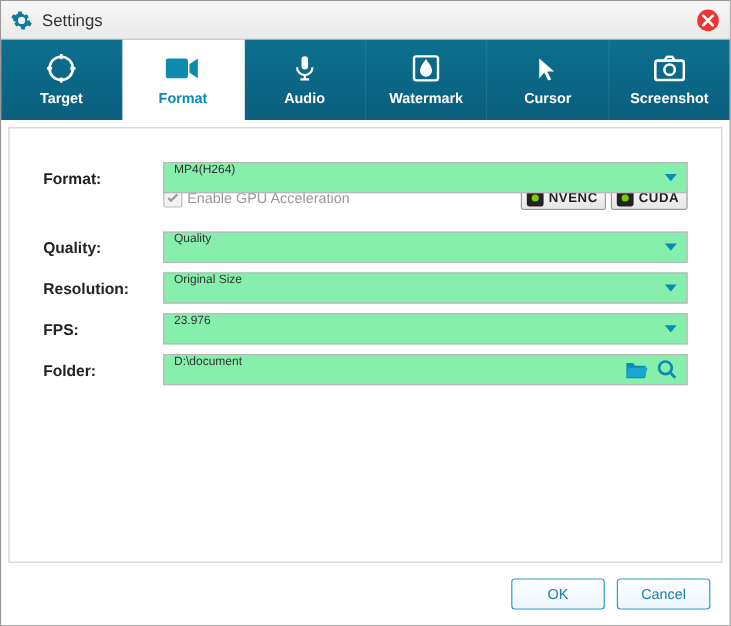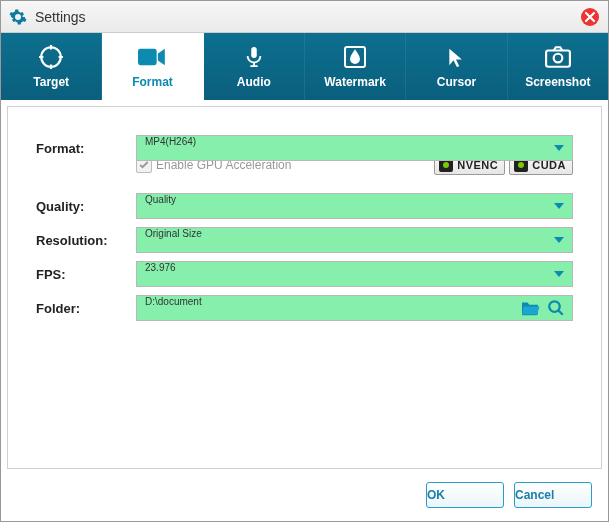--- a/index.html
+++ b/index.html
@@ -23,21 +23,21 @@
 .combo .caret { position: absolute; right: 8px; top: 50%; transform: translateY(-50%); width: 0; height: 0; border-left: 5px solid transparent; border-right: 5px solid transparent; border-top: 6px solid #0d8ab0; }
 .cbrow { display: flex; align-items: center; padding-left: 100px; gap: 4px; }
 .cbrow .cb { width: 16px; height: 16px; border: 1px solid #bbb; border-radius: 2px; display: flex; align-items: center; justify-content: center; color: #aaa; background: #f2f2f2; }
 .cbrow .cblbl { font-size: 12px; color: #999; flex: 1; }
 .badge { height: 20px; padding: 0 6px 0 4px; border: 1px solid #999; border-radius: 2px; background: linear-gradient(#f8f8f8,#e6e6e6); display: flex; align-items: center; gap: 4px; font-size: 11px; font-weight: bold; letter-spacing: 0.5px; color: #222; }
 .badge .sq { width: 14px; height: 14px; background: #222; border-radius: 2px; display: flex; align-items: center; justify-content: center; color: #6f6; }
 .folderrow .combo { padding-right: 60px; }
 .folder-icons { position: absolute; right: 6px; top: 50%; transform: translateY(-50%); display: flex; gap: 6px; }
 .iconbtn { width: 20px; height: 18px; display: flex; align-items: center; justify-content: center; color: #0d8ab0; cursor: pointer; }
 .footer { height: 52px; display: flex; justify-content: flex-end; align-items: center; gap: 10px; padding: 0 16px; }
-.btn { min-width: 78px; height: 26px; border: 1px solid #2a9dc7; border-radius: 3px; background: linear-gradient(#ffffff,#eaf5fa); color: #1b7fa6; font-size: 12px; font-weight: bold; display: flex; align-items: center; justify-content: flex-start; cursor: pointer; }
+.btn { min-width: 78px; height: 26px; border: 1px solid #2a9dc7; border-radius: 3px; background: linear-gradient(#ffffff,#eaf5fa); color: #1b7fa6; font-size: 12px; font-weight: normal; display: flex; align-items: center; justify-content: center; cursor: pointer; }
 svg { display: block; }
 </style>
 </head>
 <body>
 
 <div class="window">
 
   <div class="titlebar">
     <span class="gear">
       <svg viewBox="0 0 24 24" width="18" height="18" fill="currentColor">

